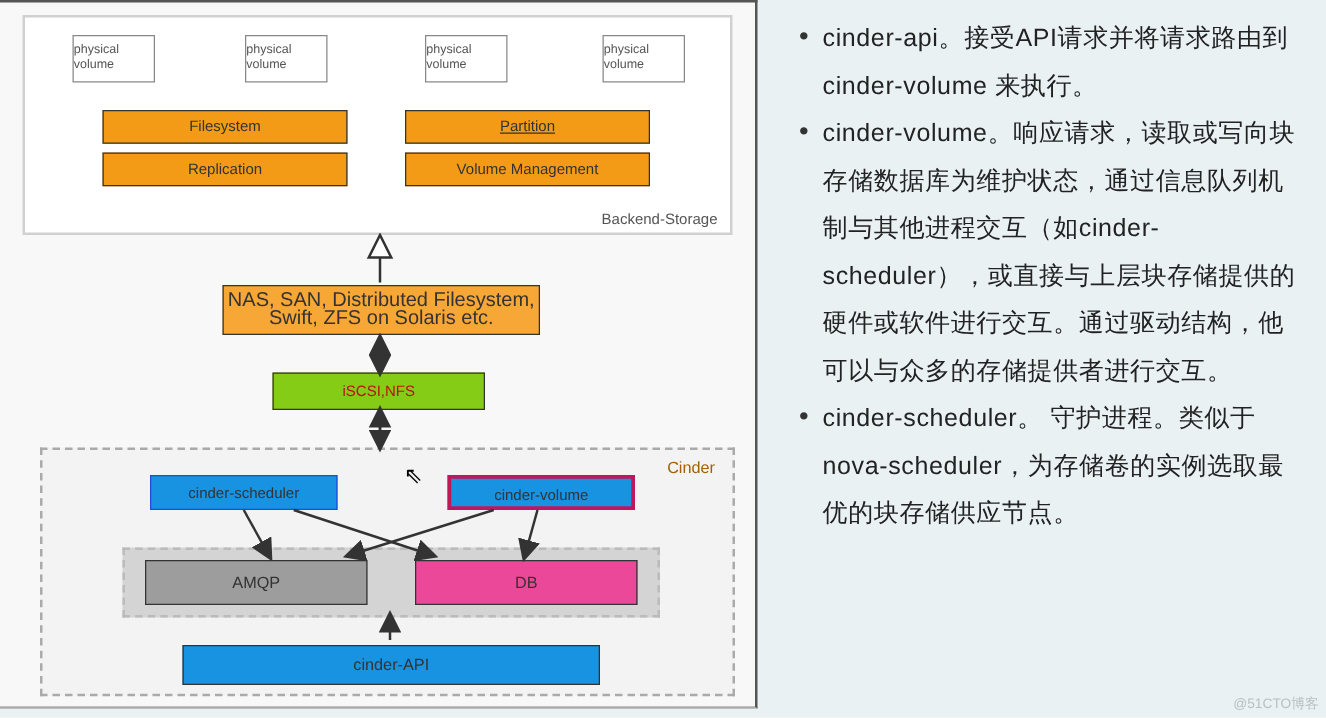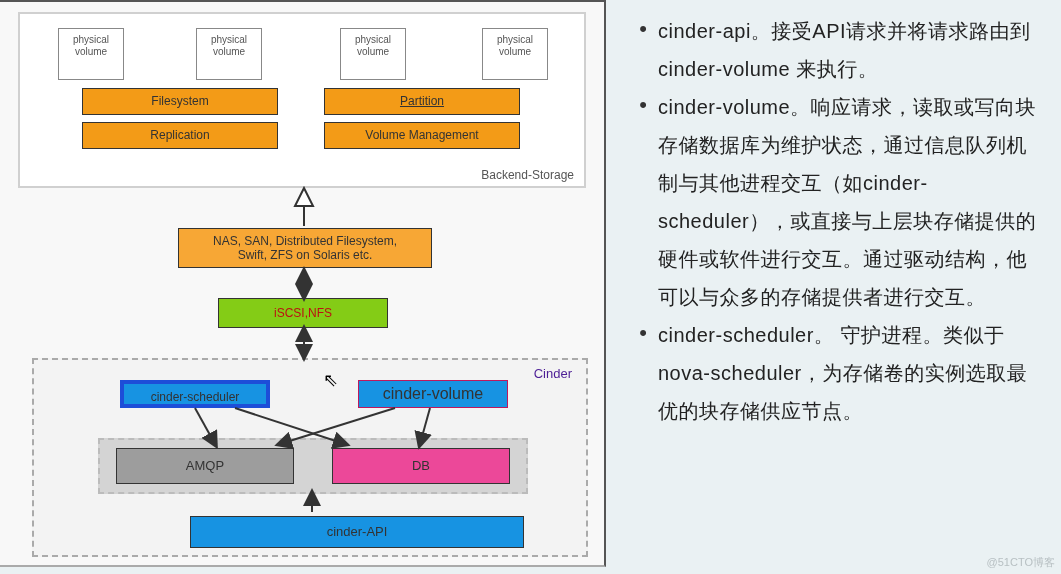--- a/index.html
+++ b/index.html
@@ -8,42 +8,42 @@
   .left{width:606px;height:567px;border-top:2px solid #555;border-right:2px solid #555;border-bottom:2px solid #aaa;background:#f8f8f8;position:relative;}
   .right{flex:1;padding:12px 22px 0 22px;}
   .right ul{list-style:none;}
   .right li{display:flex;margin-bottom:0;}
   .bullet{width:30px;font-size:22px;line-height:34px;color:#333;text-align:center;flex:none;}
   .li-text{flex:1;font-size:20px;line-height:38px;color:#222;letter-spacing:0.5px;}
 
   
   .backend{position:absolute;left:18px;top:10px;width:568px;height:176px;border:2px solid #d0d0d0;background:#fff;}
   .backend-label{position:absolute;right:10px;bottom:4px;font-size:12px;color:#555;}
-  .pv{position:absolute;top:14px;width:66px;height:52px;border:1px solid #888;background:#fff;color:#555;font-size:10px;line-height:12px;text-align:center;padding-top:5px;}
+  .pv{position:absolute;top:14px;width:66px;height:38px;border:1px solid #888;background:#fff;color:#555;font-size:10px;line-height:12px;text-align:left;padding-top:5px;}
   .pv1{left:38px;}
   .pv2{left:176px;}
   .pv3{left:320px;}
   .pv4{left:462px;}
   .ob{position:absolute;height:27px;background:#f39b17;border:1px solid #333;color:#333;font-size:12px;text-align:center;line-height:25px;}
   .fs{left:62px;top:74px;width:196px;}
   .repl{left:62px;top:108px;width:196px;}
   .part{left:304px;top:74px;width:196px;text-decoration:underline;}
   .volman{left:304px;top:108px;width:196px;}
 
-  .nas{position:absolute;left:178px;top:226px;width:254px;height:40px;background:#f7a735;border:1px solid #333;color:#333;font-size:12px;text-align:center;padding-top:5px;line-height:14px;}
+  .nas{position:absolute;left:178px;top:226px;width:254px;height:40px;background:#f7a735;border:1px solid #333;color:#333;font-size:16px;text-align:center;padding-top:5px;line-height:14px;}
   .iscsi{position:absolute;left:218px;top:296px;width:170px;height:30px;background:#84cc16;border:1px solid #333;color:#b11;font-size:12px;text-align:center;line-height:28px;}
 
   .cinder{position:absolute;left:32px;top:356px;width:556px;height:199px;border:2px dashed #aaa;background:#f3f3f3;}
-  .cinder-label{position:absolute;right:14px;top:6px;font-size:13px;color:#4c1d95;}
-  .csched{position:absolute;left:86px;top:20px;width:150px;height:28px;background:#1793e2;border:4px solid #1d4ed8;color:#333;font-size:12px;text-align:center;line-height:26px;}
-  .cvol{position:absolute;left:324px;top:20px;width:150px;height:28px;background:#1793e2;border:1px solid #be185d;color:#333;font-size:16px;text-align:center;line-height:26px;}
+  .cinder-label{position:absolute;right:14px;top:6px;font-size:13px;color:#a16207;}
+  .csched{position:absolute;left:86px;top:20px;width:150px;height:28px;background:#1793e2;border:1px solid #1d4ed8;color:#333;font-size:12px;text-align:center;line-height:26px;}
+  .cvol{position:absolute;left:324px;top:20px;width:150px;height:28px;background:#1793e2;border:3px solid #be185d;color:#333;font-size:12px;text-align:center;line-height:26px;}
   .inner{position:absolute;left:64px;top:78px;width:430px;height:56px;border:2px dashed #bbb;background:#d4d4d4;}
   .amqp{position:absolute;left:82px;top:88px;width:178px;height:36px;background:#9d9d9d;border:1px solid #333;color:#333;font-size:13px;text-align:center;line-height:34px;}
   .db{position:absolute;left:298px;top:88px;width:178px;height:36px;background:#ec4899;border:1px solid #333;color:#333;font-size:13px;text-align:center;line-height:34px;}
-  .capi{position:absolute;left:112px;top:156px;width:334px;height:32px;background:#1793e2;border:1px solid #333;color:#333;font-size:13px;text-align:center;line-height:30px;margin-left:44px;}
+  .capi{position:absolute;left:112px;top:156px;width:334px;height:32px;background:#1793e2;border:1px solid #333;color:#333;font-size:13px;text-align:center;line-height:30px;}
 
   
   svg.arrows{position:absolute;left:0;top:0;width:606px;height:567px;pointer-events:none;}
   .wm{position:absolute;right:6px;bottom:4px;font-size:11px;color:#b8c0c3;}
   .cursor{position:absolute;left:323px;top:367px;font-size:18px;color:#000;pointer-events:none;}
 </style>
 </head>
 <body>
 
 <div class="page">

